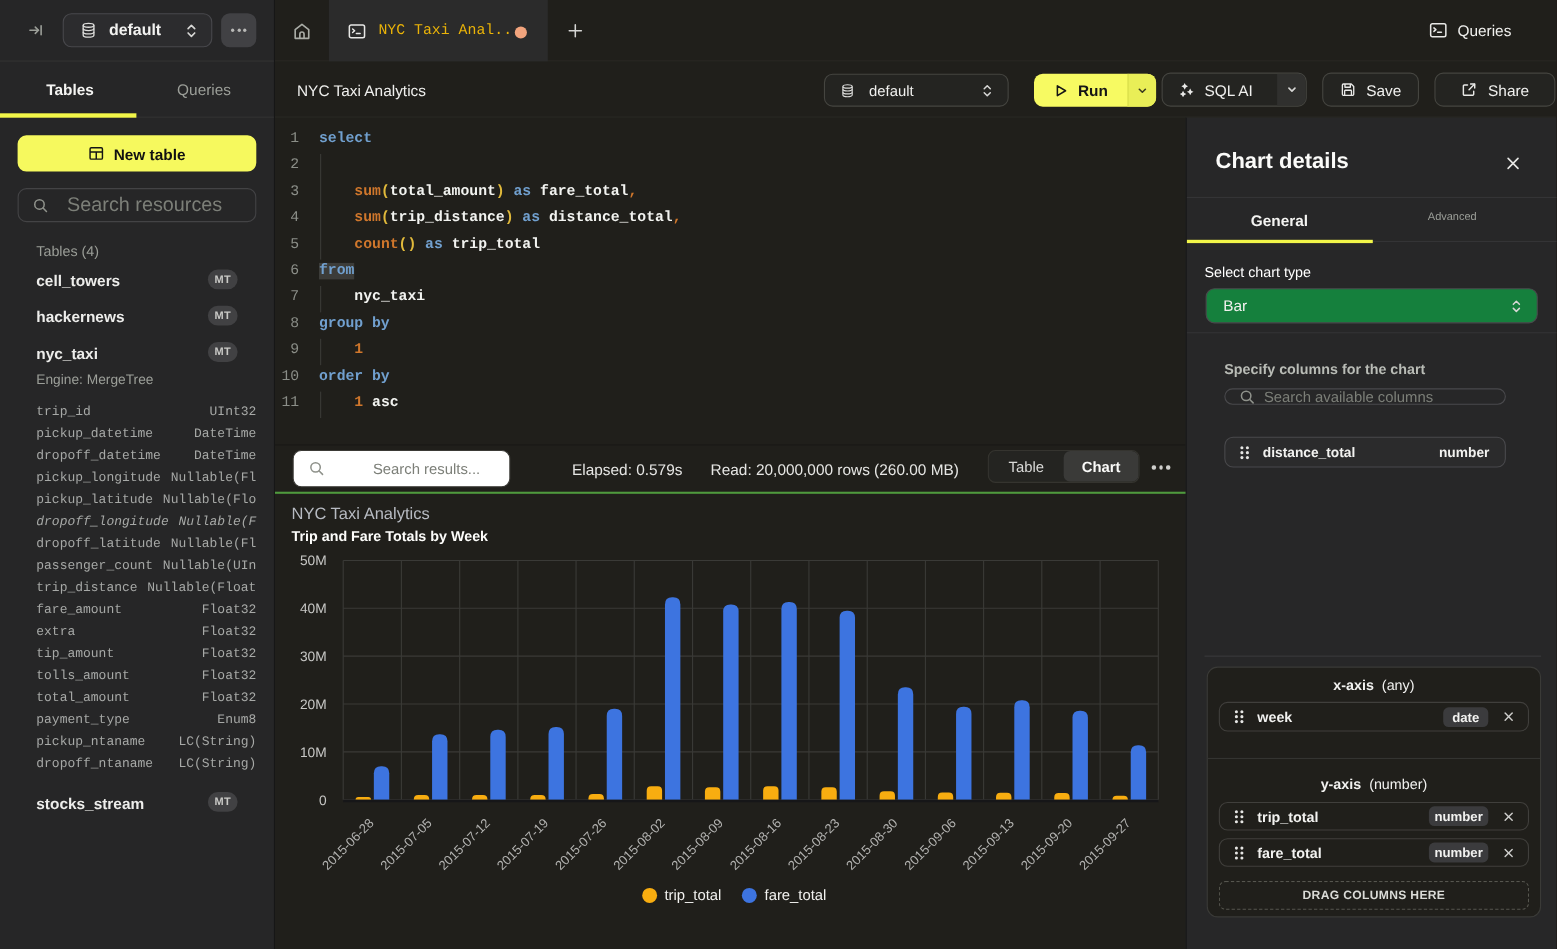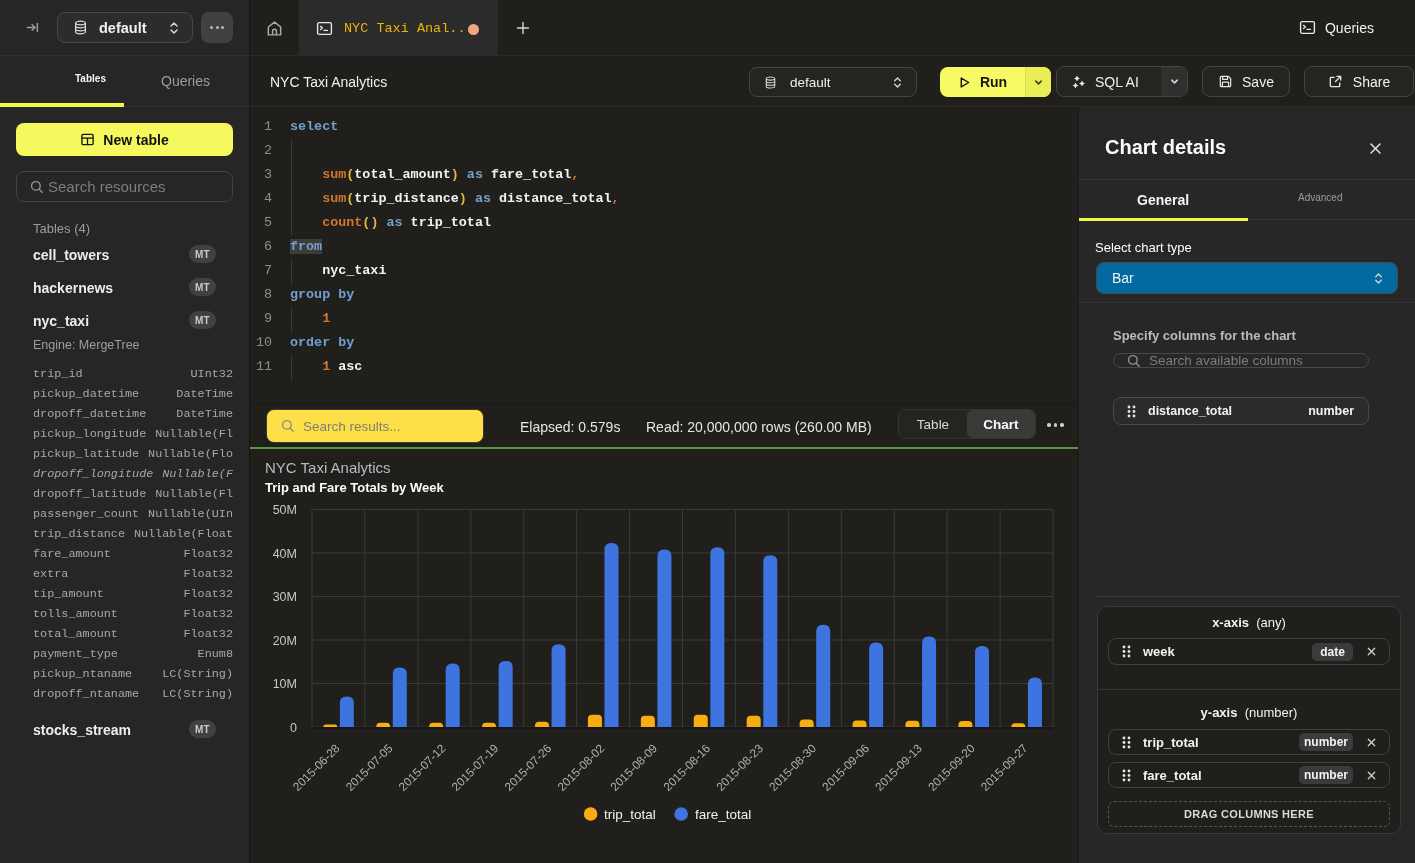--- a/index.html
+++ b/index.html
@@ -61,38 +61,38 @@
             <path d="M3 9l3 3 3-3"></path>
           </svg>
       </div>
       <div style="position:absolute;left:201px;top:12px;width:32px;height:31px;background:#414144;border-radius:8px;display:flex;align-items:center;justify-content:center;gap:2.5px;">
         <i style="width:3px;height:3px;border-radius:50%;background:#b9b9b7;"></i>
           <i style="width:3px;height:3px;border-radius:50%;background:#b9b9b7;"></i>
           <i style="width:3px;height:3px;border-radius:50%;background:#b9b9b7;"></i>
       </div>
     </div>
     <div id="side-tabs">
-      <span style="position:absolute;left:42px;top:17px;font-size:10px;font-weight:700;color:#f4f4f2;margin-left:33px;">Tables</span>
+      <span style="position:absolute;left:42px;top:17px;font-size:14px;font-weight:700;color:#f4f4f2;">Tables</span>
       <span style="position:absolute;left:161px;top:17px;font-size:14px;color:#9b9e98;">Queries</span>
       <div style="position:absolute;left:0;bottom:-1px;width:124px;height:4px;background:#f2f649;"></div>
     </div>
     <div id="newtable">
       <svg width="15" height="15" viewBox="0 0 16 16" fill="none" stroke="#141414" stroke-width="1.4">
           <rect x="2" y="2.5" width="12" height="11" rx="1.2"></rect>
           <path d="M2 6.5h12"></path>
           <path d="M8 6.5v7"></path>
         </svg>
       New table
     </div>
     <div class="searchbox" style="left:16px;top:171px;width:217px;height:31px;">
       <svg style="margin-left:13px;" width="14" height="14" viewBox="0 0 15 15" fill="none" stroke="#8f928b" stroke-width="1.5">
           <circle cx="6.3" cy="6.3" r="4.6"></circle>
           <path d="M9.8 9.8l3.3 3.3" stroke-linecap="round"></path>
         </svg>
-      <span style="margin-left:4px;font-size:15px;text-align:right;">Search resources</span>
+      <span style="margin-left:17px;font-size:18px;text-align:right;">Search resources</span>
     </div>
     <div style="position:absolute;left:33px;top:221px;font-size:13px;color:#9b9e98;">Tables (4)</div>
     <div class="tname" style="top:247px;">cell_towers</div>
       <div class="mt" style="left:189px;top:245px;">MT</div>
     <div class="tname" style="top:280px;">hackernews</div>
       <div class="mt" style="left:189px;top:278px;">MT</div>
     <div class="tname" style="top:313px;">nyc_taxi</div>
       <div class="mt" style="left:189px;top:311px;">MT</div>
     <div style="position:absolute;left:33px;top:338px;font-size:12.5px;color:#9b9e98;">Engine: MergeTree</div>
     <div class="colrow" style="top:367px;">
@@ -274,21 +274,21 @@
     <div class="ln" style="top:180px;">8</div>
       <div class="cl" style="top:180px;"><span class="kw">group by</span></div>
     <div class="ln" style="top:204px;">9</div>
       <div class="cl" style="top:204px;">    <span class="num">1</span></div>
     <div class="ln" style="top:228px;">10</div>
       <div class="cl" style="top:228px;"><span class="kw">order by</span></div>
     <div class="ln" style="top:252px;">11</div>
       <div class="cl" style="top:252px;">    <span class="num">1</span> <span class="id">asc</span></div>
   </div>
   <div id="results">
-    <div class="searchbox" style="left:16px;top:4px;width:218px;height:34px;background:#fde047;border-color:#3b3a36;">
+    <div class="searchbox" style="left:16px;top:4px;width:198px;height:34px;background:#ffffff;border-color:#3b3a36;gap:36px;">
       <svg style="margin-left:14px;" width="14" height="14" viewBox="0 0 15 15" fill="none" stroke="#8f928b" stroke-width="1.5">
           <circle cx="6.3" cy="6.3" r="4.6"></circle>
           <path d="M9.8 9.8l3.3 3.3" stroke-linecap="round"></path>
         </svg>
       <span style="margin-left:8px;font-size:13.5px;">Search results...</span>
     </div>
     <span style="position:absolute;left:270px;top:14px;font-size:14px;color:#e6e6e4;">Elapsed: 0.579s</span>
     <span style="position:absolute;left:396px;top:14px;font-size:14px;color:#e6e6e4;">Read: 20,000,000 rows (260.00 MB)</span>
     <div style="position:absolute;left:648px;top:4px;width:138px;height:30px;border:1px solid #35342f;border-radius:7px;background:#242421;display:flex;overflow:hidden;">
       <div style="width:68px;display:flex;align-items:center;justify-content:center;font-size:13.5px;color:#d9d9d7;">Table</div>
@@ -397,21 +397,21 @@
         <path d="M3 3l9 9"></path>
         <path d="M12 3l-9 9"></path>
       </svg>
     <div style="position:absolute;left:0;top:72px;width:337px;height:0;border-top:1px solid #343436;"></div>
     <div style="position:absolute;left:0;top:72px;width:337px;height:41px;border-bottom:1px solid #343436;">
       <span style="position:absolute;left:58px;top:13px;font-size:14px;font-weight:600;color:#f4f4f2;">General</span>
       <span style="position:absolute;left:219px;top:13px;font-size:10px;color:#9b9e98;">Advanced</span>
       <div style="position:absolute;left:0;bottom:-2px;width:169px;height:3px;background:#f2f649;"></div>
     </div>
     <div style="position:absolute;left:16px;top:133px;font-size:13px;color:#ffffff;">Select chart type</div>
-    <div class="sel-box" style="left:17px;top:155px;width:302px;height:32px;background:#0369a1;border-color:#49494c;">
+    <div class="sel-box" style="left:17px;top:155px;width:302px;height:32px;background:#15803d;border-color:#49494c;">
       <span style="margin-left:15px;font-size:14px;color:#f0f0ee;">Bar</span>
       <svg style="position:absolute;right:13px;" width="11" height="13" viewBox="0 0 12 14" fill="none" stroke="#d7d7d5" stroke-width="1.5" stroke-linecap="round" stroke-linejoin="round">
           <path d="M3 5 6 2l3 3"></path>
           <path d="M3 9l3 3 3-3"></path>
         </svg>
     </div>
     <div style="position:absolute;left:0;top:195px;width:337px;border-top:1px solid #343436;"></div>
     <div style="position:absolute;left:34px;top:221px;font-size:13px;font-weight:700;color:#b9bcb6;">Specify columns for the chart</div>
     <div class="searchbox" style="left:34px;top:246px;width:256px;height:15px;background:#272728;border-color:#49494c;">
       <svg style="margin-left:13px;" width="14" height="14" viewBox="0 0 15 15" fill="none" stroke="#8f928b" stroke-width="1.5">

